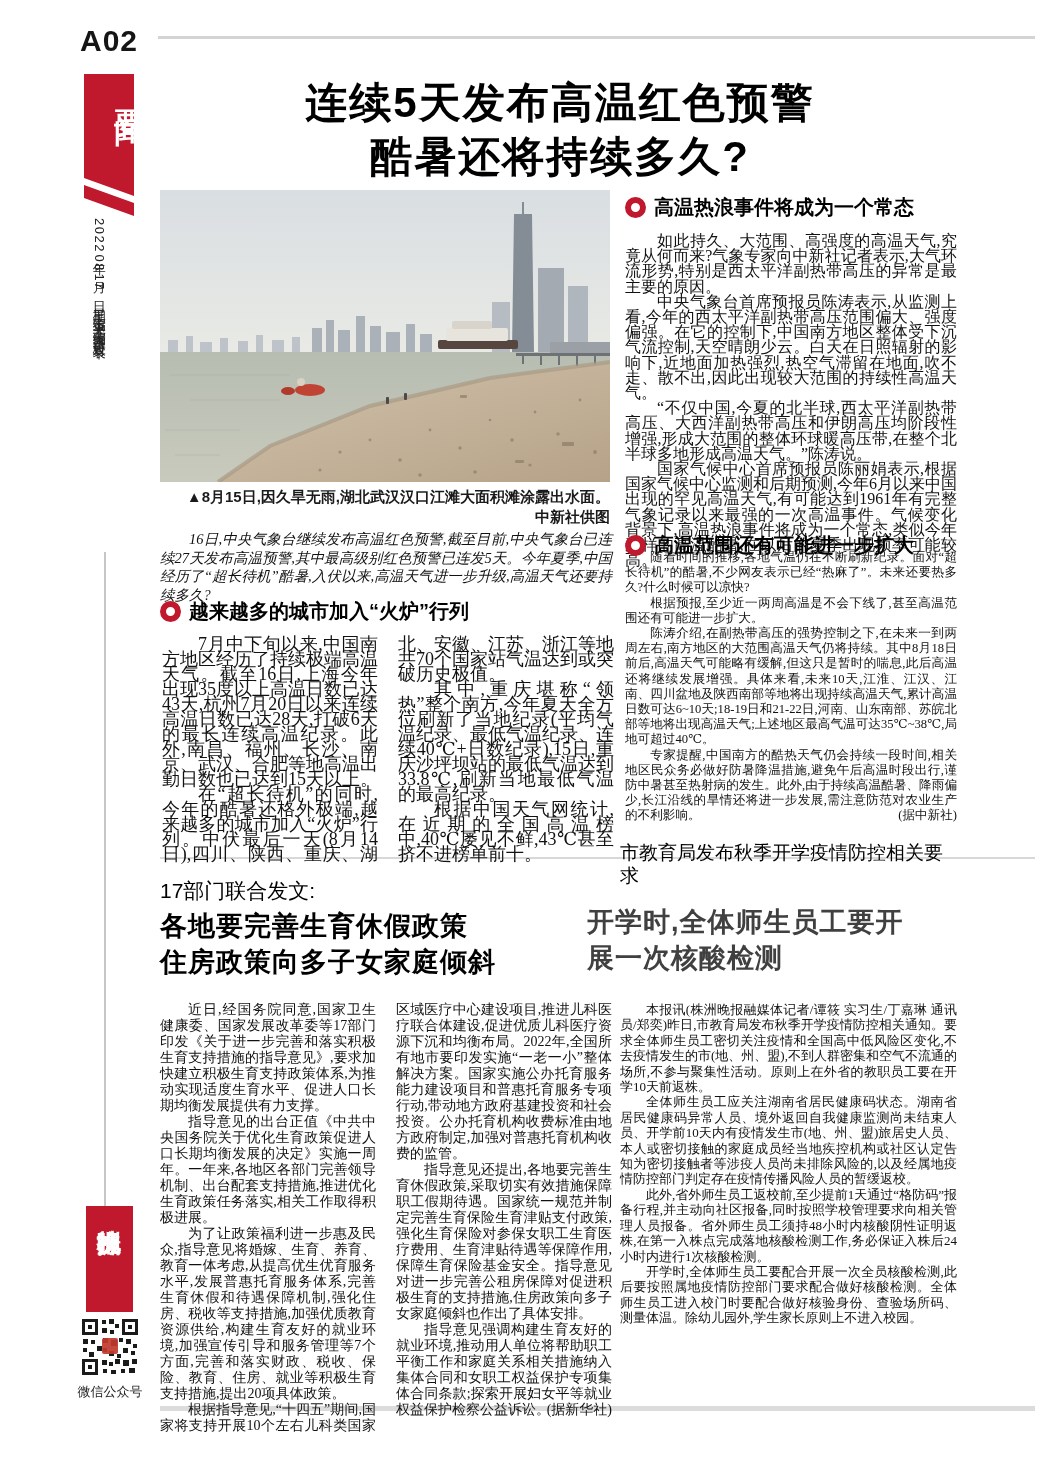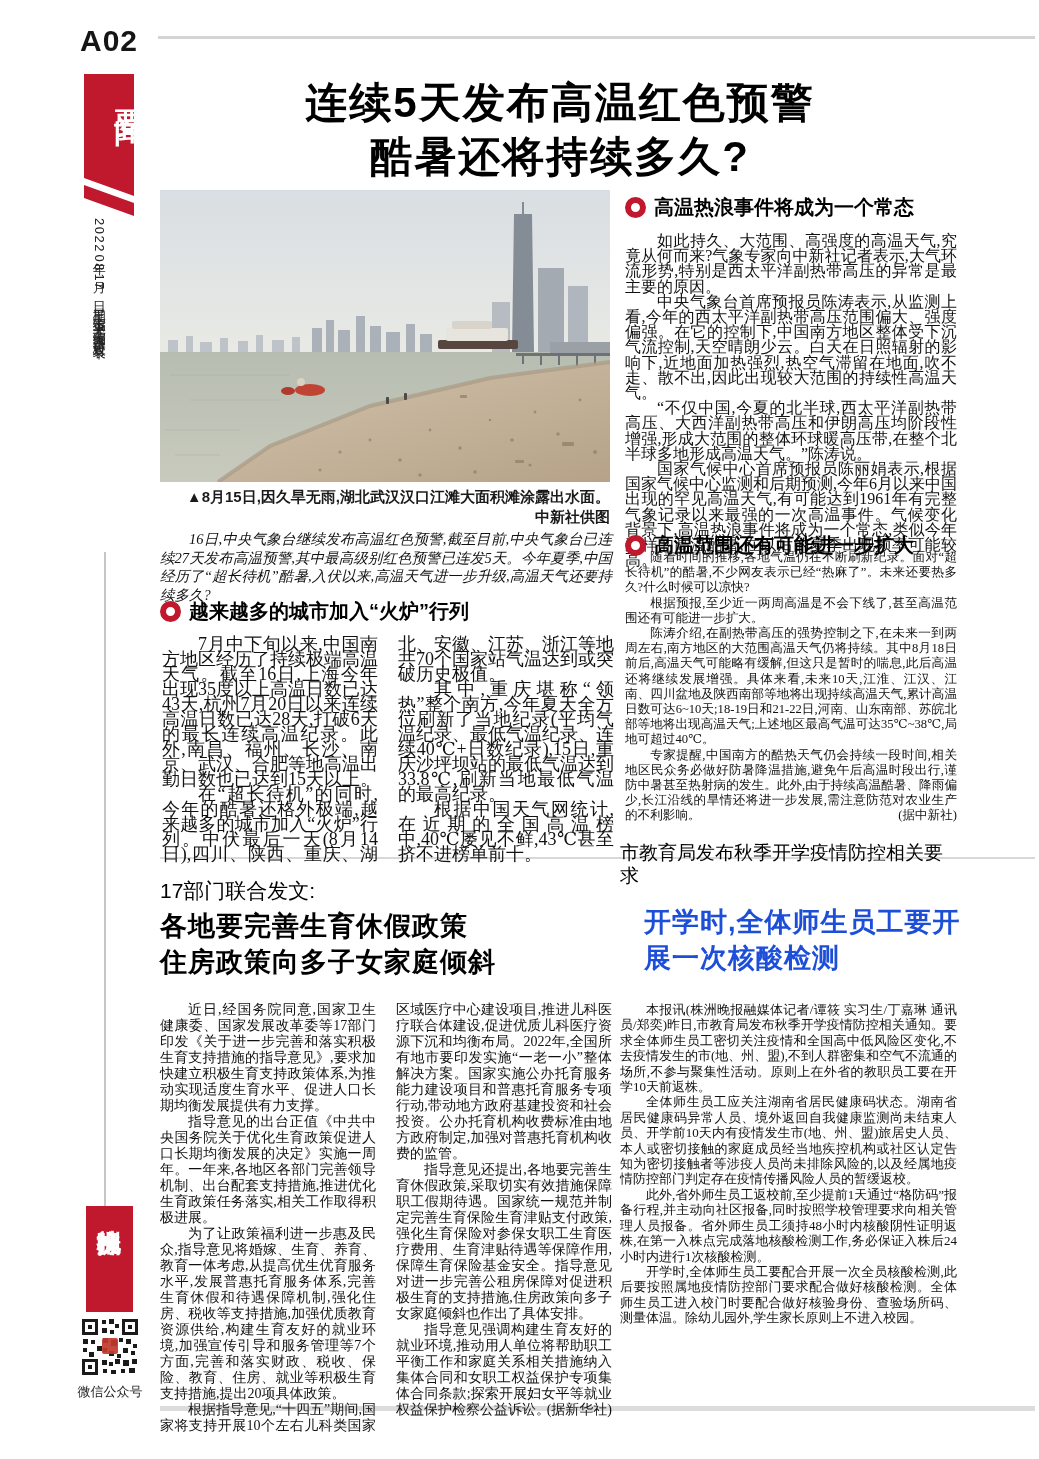--- a/index.html
+++ b/index.html
@@ -50,21 +50,21 @@
   .s1-body{left:162px;top:637px;width:452px;font-size:18px;line-height:15px;}
   .s2-body{left:625px;top:233px;width:332px;font-size:16px;line-height:15.2px;}
   .s3-body{left:625px;top:550px;width:332px;font-size:12.6px;line-height:15.2px;}
   .attr-line{text-align:right;margin-top:-15.2px;}
   .attr-line2{text-align:right;margin-top:-16px;}
   
   .kicker1{left:160px;top:878px;width:452px;font:500 21px/1.2 "Liberation Sans","DejaVu Sans",sans-serif;color:#000;}
   .hl2{left:160px;top:908px;width:460px;font:900 27px/36px "Liberation Sans","DejaVu Sans",sans-serif;color:#000;letter-spacing:1px;}
   .s2body{left:160px;top:1002px;width:452px;font-size:14px;line-height:16px;}
   .kicker2{left:620px;top:842px;width:340px;font:500 19px/1.2 "Liberation Sans","DejaVu Sans",sans-serif;color:#000;}
-  .hl3{left:644px;top:904px;width:340px;font:900 27px/36px "Liberation Sans","DejaVu Sans",sans-serif;color:#1d4ed8;letter-spacing:1px;}
+  .hl3{left:587px;top:904px;width:340px;font:900 27px/36px "Liberation Sans","DejaVu Sans",sans-serif;color:#404040;letter-spacing:1px;}
   .s3body{left:620px;top:1002px;width:337px;font-size:13px;line-height:15.4px;}
 </style>
 </head>
 <body>
 
 <div class="abs page-number">A02</div>
 
 <div class="abs banner-wrap">
   <svg width="50" height="150" viewBox="0 0 50 150">
     <polygon points="0,0 50,0 50,122 0,104" fill="#c0182c"></polygon>

